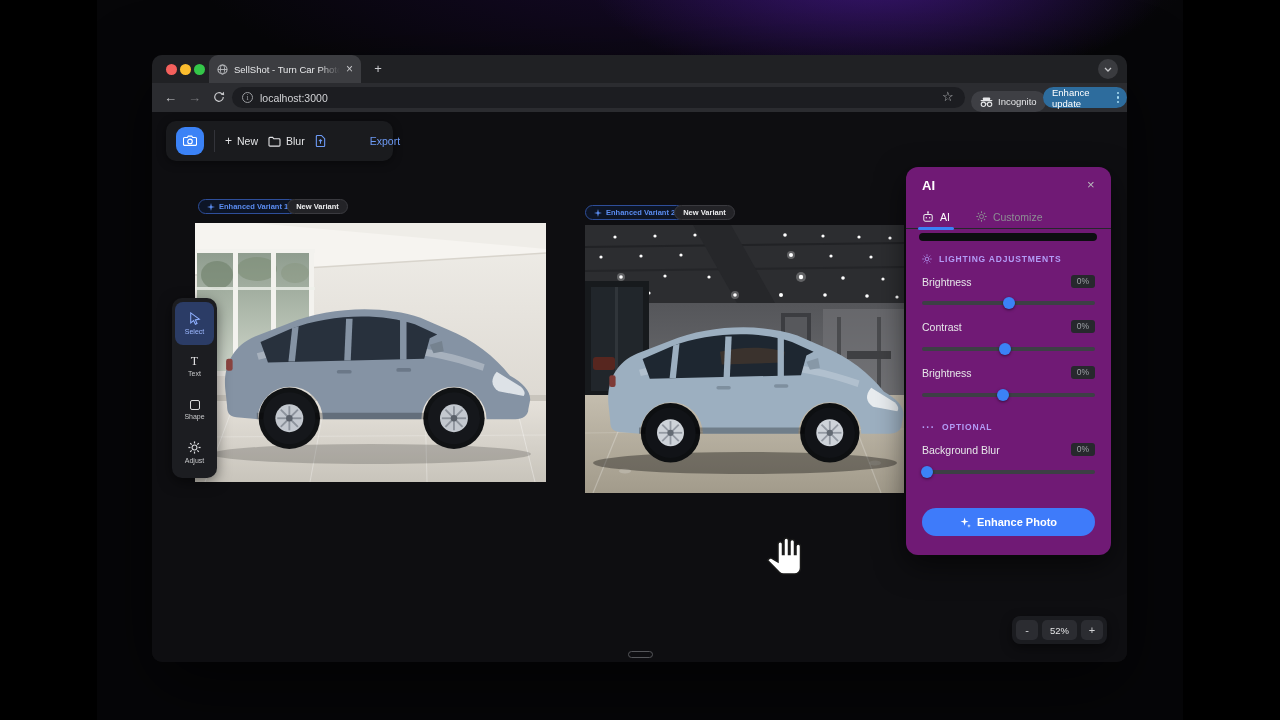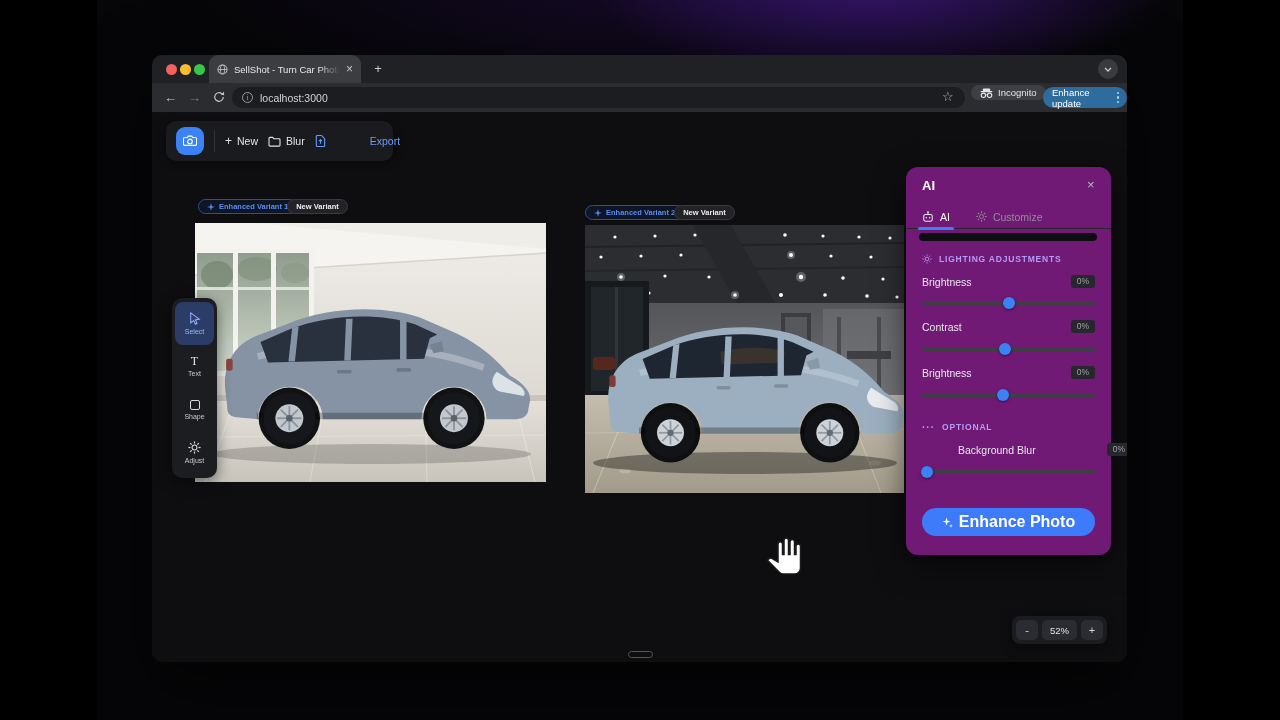--- a/index.html
+++ b/index.html
@@ -33,21 +33,21 @@
   .tab-chevron { left:946px; top:4px; width:20px; height:20px; border-radius:50%;
     background:#3a3b3f; display:flex; align-items:center; justify-content:center; }
   .toolbar-row { left:0; top:28px; width:975px; height:29px; background:#2b2c30; }
   .nav-ic { top:6px; width:17px; height:17px; color:#c7c8cb; font-size:13px; text-align:center; line-height:17px; }
   .omnibox { left:80px; top:4px; width:733px; height:21px; border-radius:10.5px; background:#1c1d21;
     display:flex; align-items:center; padding:0 10px; gap:7px; }
   .info-ic { width:11px; height:11px; border-radius:50%; border:1px solid #9a9ca0; color:#9a9ca0;
     font-size:8px; text-align:center; line-height:10px; font-family:"Liberation Serif",serif; flex:none;}
   .url-text { color:#d2d3d6; font-size:10.5px; }
   .star-ic { left:790px; top:6px; color:#b9bbbe; font-size:13px; }
-  .incog-chip { left:819px; top:2px; height:15px; border-radius:10.5px; background:#3e3f44;
+  .incog-chip { left:819px; top:8px; height:21px; border-radius:10.5px; background:#3e3f44;
     display:flex; align-items:center; padding:0 9px; gap:5px; }
   .incog-chip span { color:#e4e5e7; font-size:9.5px; }
   .update-pill { left:891px; top:4px; height:21px; border-radius:10.5px; background:#2d6c9d;
     display:flex; align-items:center; padding:0 6px 0 9px; gap:6px; }
   .update-pill span { color:#fff; font-size:9.5px; }
   .kebab { display:flex; flex-direction:column; gap:2px; padding:2px 2px; }
   .kebab i { width:2.5px; height:2.5px; border-radius:50%; background:#a9dcf2; }
 
   
   .content { left:0; top:57px; width:975px; height:550px; background:#0e0e11; }
@@ -97,21 +97,21 @@
     font-weight:bold; letter-spacing:.8px; }
   .slider-row { left:16px; width:173px; display:flex; align-items:center; justify-content:space-between; }
   .slabel { color:#e6e7e9; font-size:10.5px; }
   .sval { background:#27282d; color:#9fa3a8; font-size:8.5px; border-radius:3px;
     padding:2px 6px; line-height:1.1; }
   .strack { left:16px; width:173px; height:4px; border-radius:2px; background:#3d3f45; }
   .sthumb { position:absolute; top:50%; width:12px; height:12px; border-radius:50%;
     background:#3b82f6; transform:translate(-50%,-50%); box-shadow:0 1px 3px rgba(0,0,0,.5); }
   .enhance-btn { left:16px; top:341px; width:173px; height:28px; border-radius:14px; background:#3e7bfa;
     display:flex; align-items:center; justify-content:center; gap:6px; color:#fff;
-    font-size:16px; font-weight:bold; }
+    font-size:11px; font-weight:bold; }
   .opt-dots { color:#b39cf7; font-size:10px; letter-spacing:1px; font-weight:bold; }
 
   
   .zoomctl { left:860px; top:504px; width:95px; height:28px; background:#1b1c20; border-radius:8px;
     display:flex; align-items:center; justify-content:center; gap:4px; padding:0 4px;
     box-shadow:0 4px 12px rgba(0,0,0,.45); }
   .zbtn { width:24px; height:20px; background:#2b2c31; border-radius:5px; color:#d2d3d6;
     font-size:11px; display:flex; align-items:center; justify-content:center; }
   .zlevel { width:37px; height:20px; background:#2b2c31; border-radius:5px; color:#e3e4e6;
     font-size:9.5px; display:flex; align-items:center; justify-content:center; }
@@ -566,21 +566,21 @@
         </div>
         <div class="abs strack" style="top:226px;">
           <div class="sthumb" style="left: 47%;"></div>
         </div>
 
         <div class="abs sec-head" style="left:16px; top:255px;">
           <span class="opt-dots">···</span>
           <span>OPTIONAL</span>
         </div>
 
-        <div class="abs slider-row" style="top:276px;margin-left:36px;">
+        <div class="abs slider-row" style="top:276px;">
           <span class="slabel">Background Blur</span>
           <span class="sval">0%</span>
         </div>
         <div class="abs strack" style="top:303px;">
           <div class="sthumb" style="left: 3%;"></div>
         </div>
 
         <div class="abs enhance-btn">
           <svg width="11" height="11" viewBox="0 0 12 12">
             <path d="M5 0.5 L6 4 L9.5 5 L6 6 L5 9.5 L4 6 L0.5 5 L4 4 Z" fill="#fff"></path>

